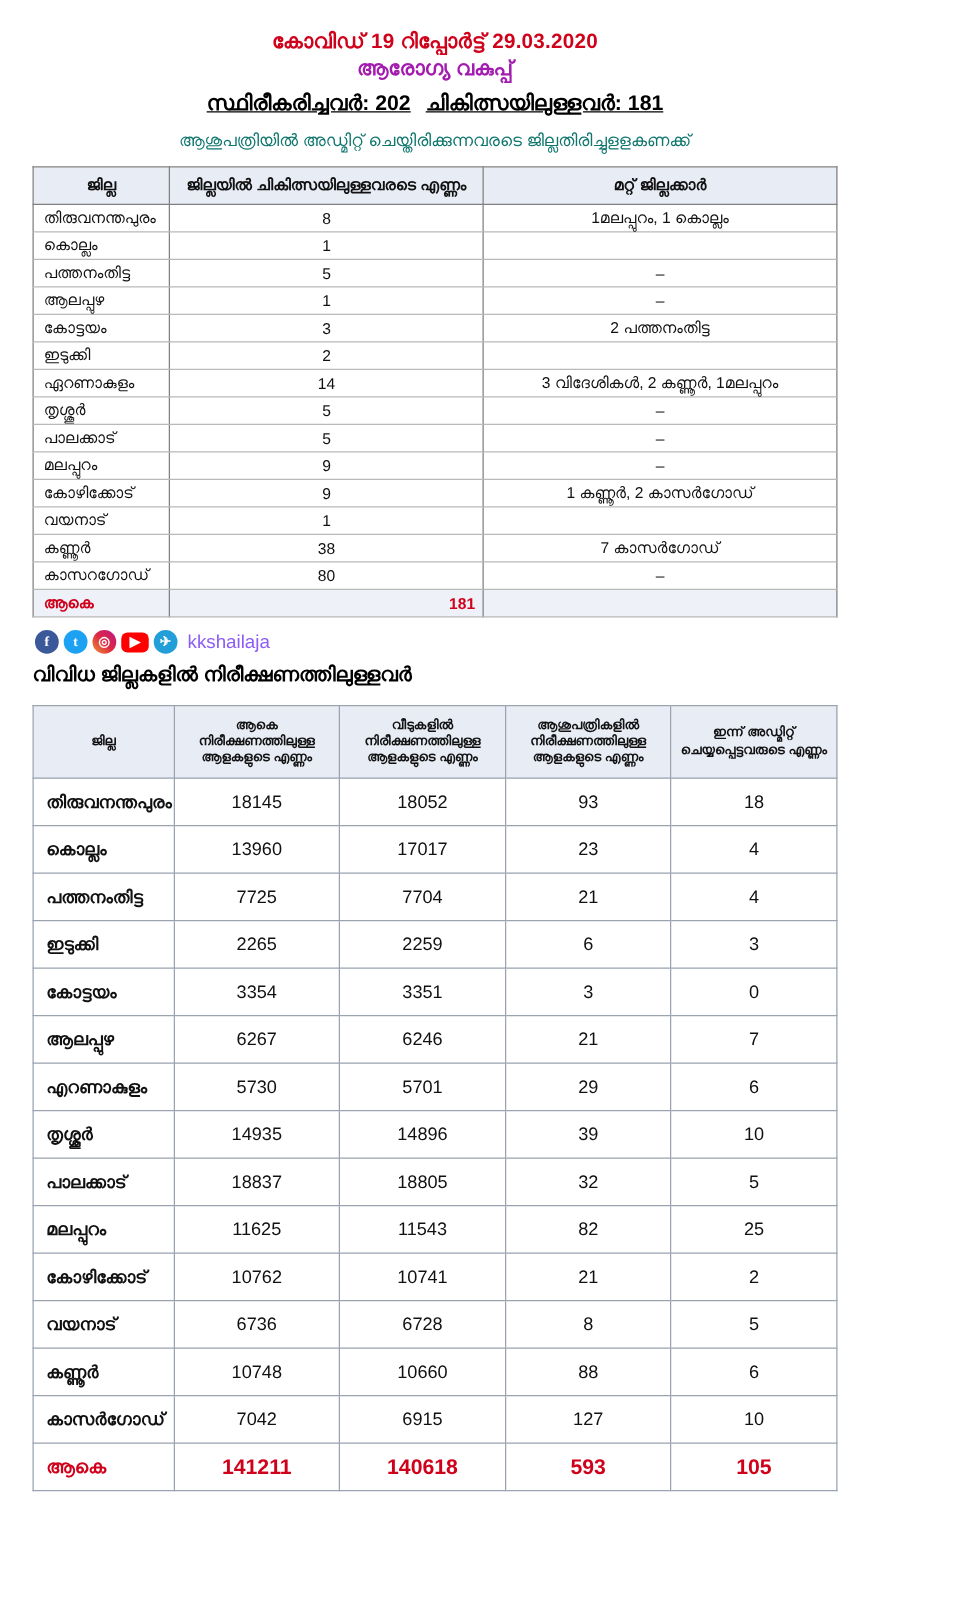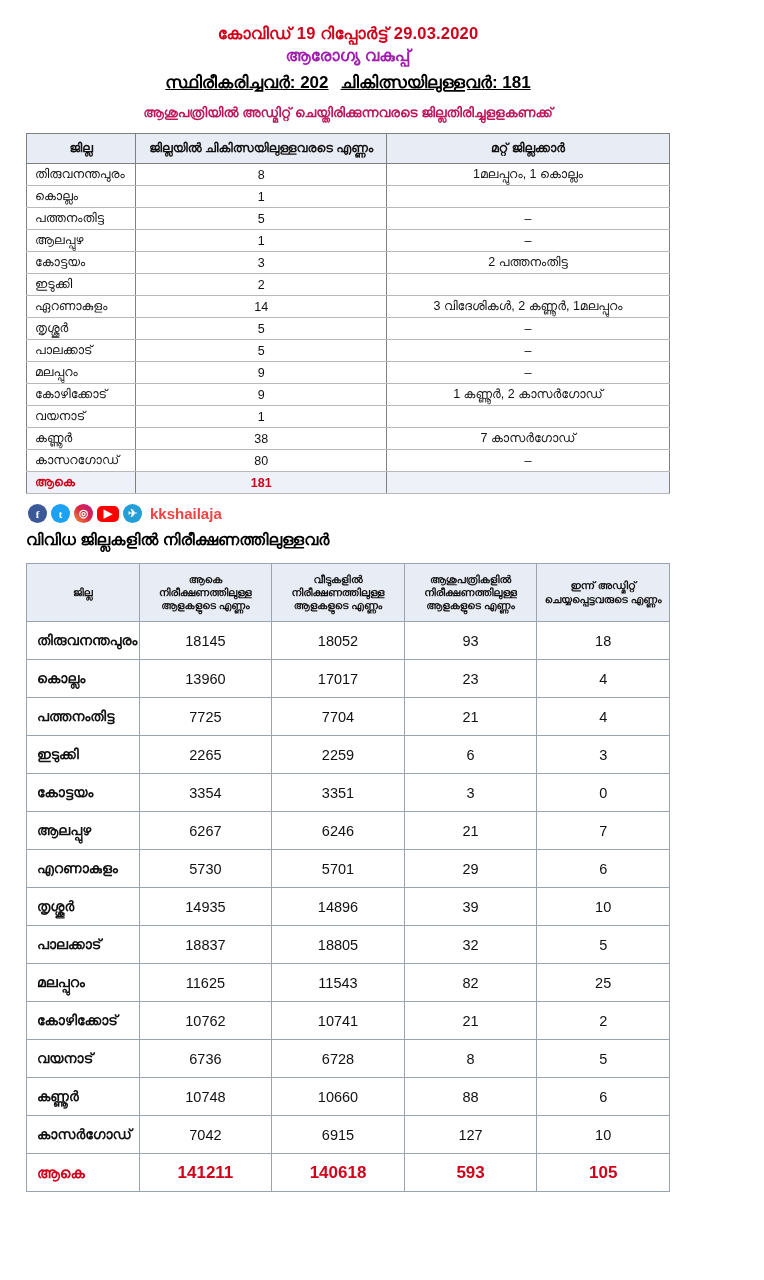--- a/index.html
+++ b/index.html
@@ -39,22 +39,22 @@
     text-align: center;
     color: #000;
     font-weight: bold;
     font-size: 17px;
     margin: 6px 0 12px 0;
     text-decoration: underline;
   }
   .hdr-line3 .sep { display:inline-block; width: 12px; }
   .subtitle-red {
     text-align: center;
-    color: #be185d;
-    font-weight: bold;
+    color: #0f766e;
+    font-weight: normal;
     font-size: 13.5px;
     margin: 4px 0 12px 0;
   }
   table {
     border-collapse: collapse;
     width: 100%;
     table-layout: fixed;
   }
   
   .t1 {
@@ -78,21 +78,21 @@
     height: 22px;
     color: #111;
   }
   .t1 td.c-district { text-align: left; padding-left: 8px; }
   .t1 td.c-count { text-align: center; }
   .t1 td.c-other { text-align: center; font-size: 12.5px; }
   .t1 tr.total td {
     background: #eef1f8;
     color: #d0021b;
     font-weight: bold;
-    text-align: center;
+    text-align: right;
     border-top: 1px solid #808080;
   }
   .t1 tr.total td.c-district { text-align: left; padding-left: 8px; }
   .social {
     display: flex;
     align-items: center;
     gap: 4px;
     margin: 10px 0 2px 2px;
   }
   .social .ic {
@@ -106,23 +106,23 @@
     font-weight: bold;
     font-family: "Liberation Serif", serif;
   }
   .ic.fb { background: #3b5998; }
   .ic.tw { background: #1da1f2; }
   .ic.ig { background: linear-gradient(45deg,#f09433,#dc2743,#bc1888); }
   .ic.yt { background: #ff0000; border-radius: 5px; width:22px; height:16px;}
   .ic.tg { background: #229ED9; }
   .handle {
     font-size: 15px;
-    font-weight: bold;
+    font-weight: normal;
     margin-left: 4px;
-    color: #ef4444;
+    color: #8b5cf6;
   }
   .t2-title {
     font-weight: bold;
     font-size: 16px;
     margin: 8px 0 14px 0;
     color: #000;
   }
   
   .t2 { border: 1px solid #9aa3b0; }
   .t2 th {

